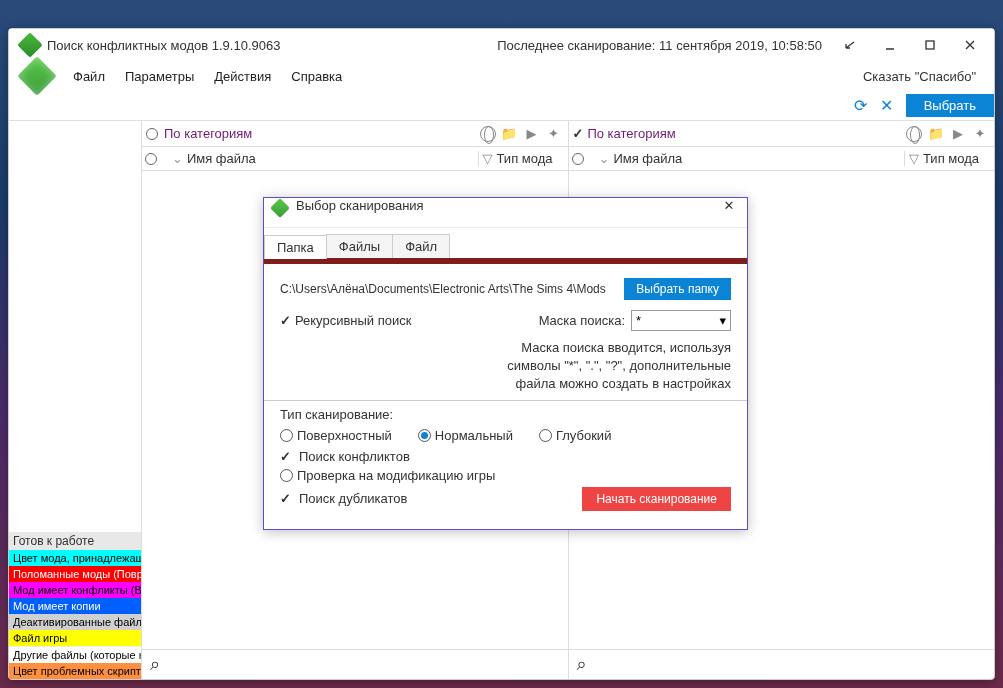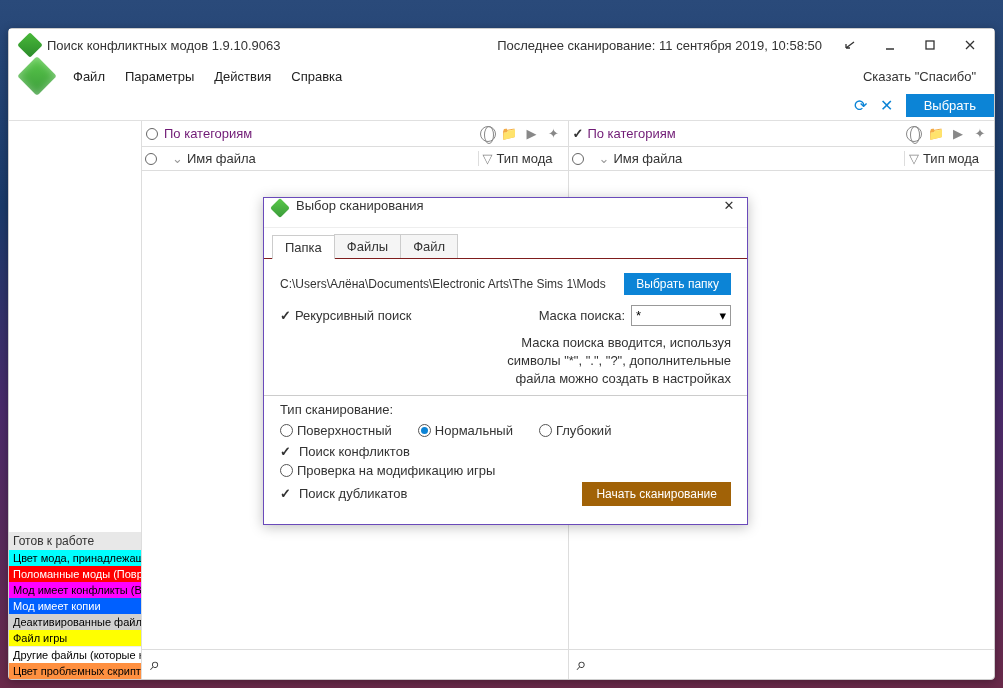--- a/index.html
+++ b/index.html
@@ -54,41 +54,41 @@
 .pane-body { flex:1; background:#fff; }
 .pane-footer { height:30px; border-top:1px solid #ddd; display:flex; align-items:center; padding:0 8px; }
 .search-icon { font-size:18px; color:#333; }
 
 .dialog { position:absolute; left:263px; top:197px; width:485px; background:#fff; border:1px solid #6a4aba; box-shadow:0 2px 12px rgba(0,0,0,.25); }
 .dlg-title { display:flex; align-items:flex-start; height:30px; padding:0 6px; border-bottom:1px solid #eee; }
 .dlg-icon { width:20px; height:20px; margin-right:6px; display:flex; align-items:center; justify-content:center;}
 .plumbob-sm { width:14px;height:14px;background:linear-gradient(135deg,#5aca4a,#3a9a3a);transform:rotate(45deg);border-radius:2px;}
 .dlg-title-text { flex:1; color:#333; }
 .dlg-close { width:24px; text-align:center; cursor:pointer; color:#333; }
-.dlg-tabs { display:flex; padding:6px 8px 0 8px; border-bottom:1px solid #7f1d1d; }
+.dlg-tabs { display:flex; padding:6px 8px 0 0; border-bottom:6px solid #7f1d1d; }
 .dlg-tab { padding:4px 12px; border:1px solid #ccc; border-bottom:none; background:#f5f5f5; margin-right:-1px; cursor:pointer; color:#333; position:relative; }
 .dlg-tab.active { background:#fff; top:1px; }
 .dlg-body { padding:14px 16px; }
 .path-row { display:flex; align-items:center; margin-bottom:10px; }
 .path-text { flex:1; color:#333; font-size:12px; white-space:nowrap; overflow:hidden; }
 .choose-btn { background:#0c84d6; color:#fff; border:none; padding:4px 12px; cursor:pointer; font-size:12px; margin-left:8px;}
 .rec-row { display:flex; align-items:center; margin-bottom:8px; }
 .chk { color:#333; margin-right:4px; font-weight:bold; }
 .rec-label { color:#333; }
 .mask-label { margin-left:auto; color:#333; margin-right:6px; }
 .mask-select { width:100px; border:1px solid #999; padding:2px 4px; display:flex; justify-content:space-between; align-items:center; }
 .mask-note { text-align:right; color:#333; font-size:12px; padding-left:210px; margin-bottom:6px; line-height:1.4;}
 .dlg-sep { border-top:1px solid #ccc; margin:6px -16px; }
 .scan-type-label { color:#333; margin-bottom:6px; }
 .scan-radios { display:flex; gap:26px; margin-bottom:6px; align-items:center;}
 .r-item { display:flex; align-items:center; gap:4px; color:#333; }
 .r-outer { width:13px;height:13px;border:1px solid #555;border-radius:50%;display:flex;align-items:center;justify-content:center;}
 .r-inner { width:7px;height:7px;background:#0c84d6;border-radius:50%; }
 .chk-row { display:flex; align-items:center; margin:4px 0; color:#333; gap:4px;}
-.start-btn { background:#a16207; color:#fff; border:none; padding:5px 14px; cursor:pointer; font-size:12px;}
+.start-btn { background:#ef4444; color:#fff; border:none; padding:5px 14px; cursor:pointer; font-size:12px;}
 svg { display:block; }
 </style>
 </head>
 <body>
 
 <div class="window">
   <div class="titlebar">
     <div class="app-icon">
         <div class="plumbob"></div>
       </div>
@@ -229,21 +229,21 @@
     <span class="dlg-title-text">Выбор сканирования</span>
     <span class="dlg-close">✕</span>
   </div>
   <div class="dlg-tabs">
     <div class="dlg-tab active">Папка</div>
     <div class="dlg-tab">Файлы</div>
     <div class="dlg-tab">Файл</div>
   </div>
   <div class="dlg-body">
     <div class="path-row">
-      <span class="path-text">C:\Users\Алёна\Documents\Electronic Arts\The Sims 1\Mods</span>
+      <span class="path-text">C:\Users\Алёна\Documents\Electronic Arts\The Sims 4\Mods</span>
       <button class="choose-btn">Выбрать папку</button>
     </div>
     <div class="rec-row">
       <span class="chk">✓</span>
       <span class="rec-label">Рекурсивный поиск</span>
       <span class="mask-label">Маска поиска:</span>
       <div class="mask-select">
         <span>*</span>
         <span>▾</span>
       </div>

